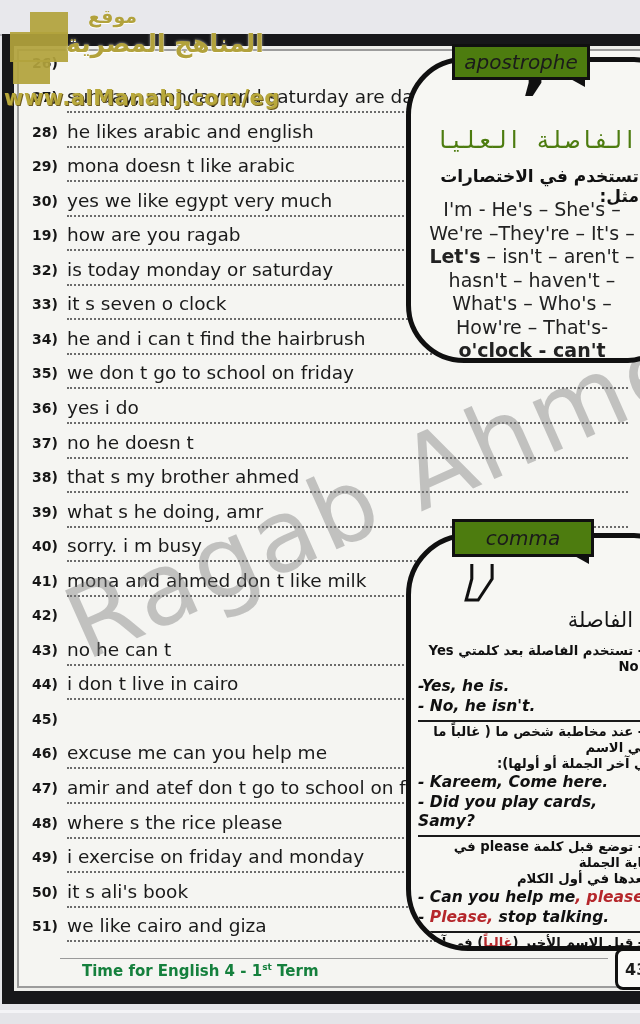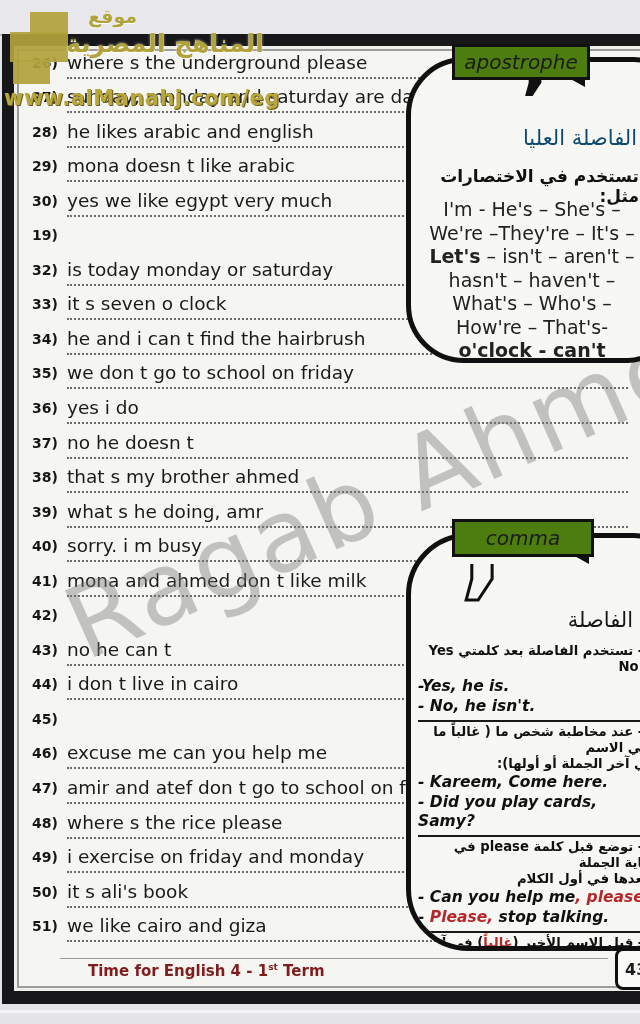--- a/index.html
+++ b/index.html
@@ -42,38 +42,38 @@
              border-style:solid;border-width:10px 0 0 18px;
              border-color:#101010 transparent transparent transparent;}
   .apo-label{left:452px;top:44px;width:132px;height:30px;}
   .com-label{left:452px;top:519px;width:136px;height:32px;}
 
   .glyph{position:absolute;}
   .apo-glyph{left:104px;top:8px;width:40px;height:58px;}
   .com-glyph{left:46px;top:26px;width:50px;height:74px;}
 
   .ar{direction:rtl;unicode-bidi:plaintext;}
-  .apo-title{position:absolute;right:26px;top:64px;font-size:21px;color:#0c4a6e;}
+  .apo-title{position:absolute;right:26px;top:64px;font-size:24px;color:#4d7c0f;font-family:Liberation Mono, monospace;}
   .apo-sub{position:absolute;right:24px;top:104px;font-size:17px;font-weight:bold;color:#111;}
   .apo-lines{position:absolute;left:2px;right:12px;top:136px;text-align:center;
              font-size:19px;line-height:23.5px;color:#222;}
   .b{font-weight:bold;}
   .red{color:#b5272b;}
 
   .com-title{position:absolute;right:30px;top:70px;font-size:21px;color:#161616;}
   .com-rules{position:absolute;left:7px;right:7px;top:103px;}
   .rule{padding:2px 0 3px;}
   .rule.sep{border-top:2px solid #1a1a1a;}
   .ar-line{font-size:13.2px;font-weight:bold;line-height:16px;text-align:right;color:#101010;}
   .ex-line{font-size:15.5px;font-weight:bold;font-style:italic;line-height:18.5px;
            margin:1.5px 0;color:#101010;}
 
   
   .footer-line{position:absolute;left:60px;top:958px;width:548px;border-top:1.5px solid #9a9a9a;z-index:2;}
-  .footer-title{position:absolute;left:88px;top:962px;font-size:15px;font-weight:bold;z-index:2;color:#7f1d1d;}
+  .footer-title{position:absolute;left:82px;top:962px;font-size:15px;font-weight:bold;z-index:2;color:#15803d;}
   .footer-title sup{font-size:9px;}
   .pagenum{position:absolute;left:615px;top:948px;width:42px;height:36px;z-index:6;
            border:3px solid #101010;border-radius:8px;background:#fafaf8;
            display:flex;align-items:center;padding-left:7px;font-weight:bold;font-size:16px;}
 
   
   .lg{position:absolute;background:#b2a23c;opacity:.93;z-index:8;}
   .lg1{left:30px;top:12px;width:38px;height:22px;}
   .lg2{left:10px;top:32px;width:58px;height:30px;}
   .lg3{left:13px;top:60px;width:37px;height:24px;}
@@ -89,40 +89,40 @@
 
 <div class="canvas">
 
   <div class="topstrip"></div>
   <div class="frame"></div>
   <div class="botline"></div>
 
   <div class="sentences" id="sentences">
       <div class="srow">
         <span class="num">26)</span>
-        <span class="sline">where s the underground please</span>
       </div>
       <div class="srow">
         <span class="num">27)</span>
         <span class="sline">sunday, monday and saturday are days</span>
       </div>
       <div class="srow">
         <span class="num">28)</span>
         <span class="sline">he likes arabic and english</span>
       </div>
       <div class="srow">
         <span class="num">29)</span>
         <span class="sline">mona doesn t like arabic</span>
       </div>
       <div class="srow">
         <span class="num">30)</span>
         <span class="sline">yes we like egypt very much</span>
       </div>
       <div class="srow">
         <span class="num">19)</span>
+        <span class="sline">how are you ragab</span>
       </div>
       <div class="srow">
         <span class="num">32)</span>
         <span class="sline">is today monday or saturday</span>
       </div>
       <div class="srow">
         <span class="num">33)</span>
         <span class="sline">it s seven o clock</span>
       </div>
       <div class="srow">

